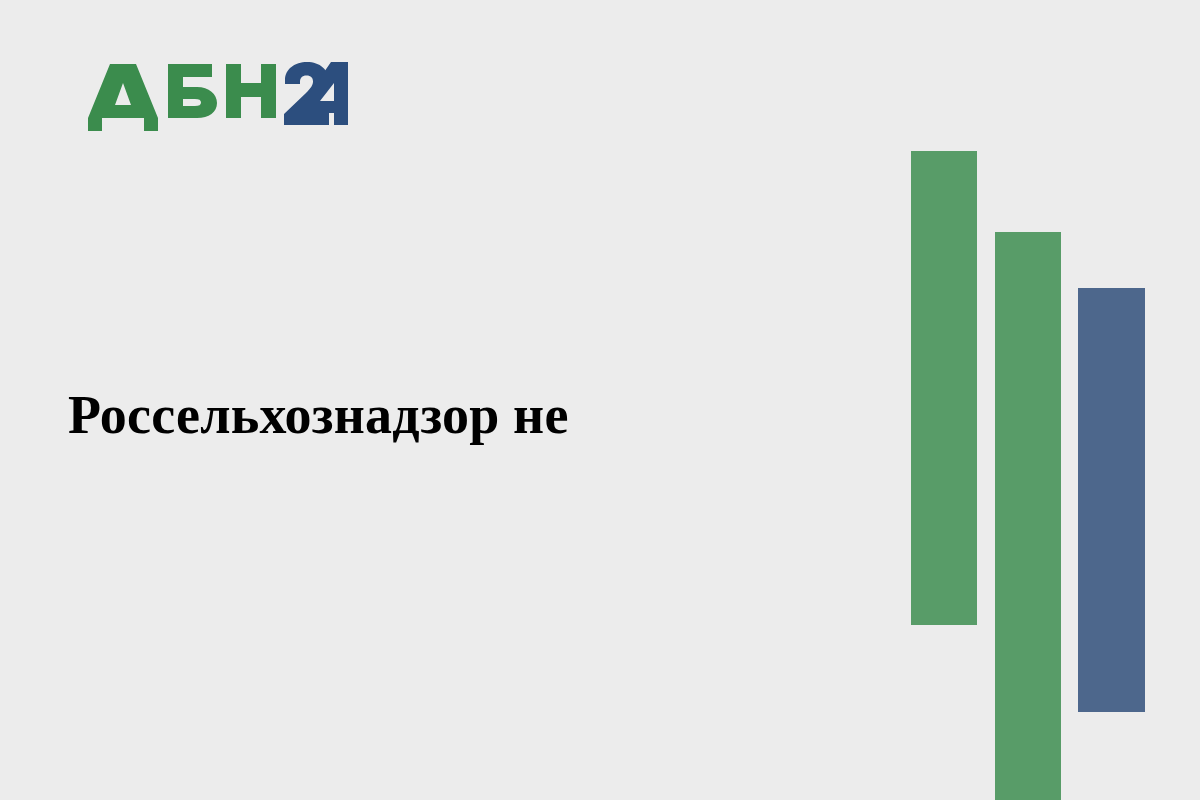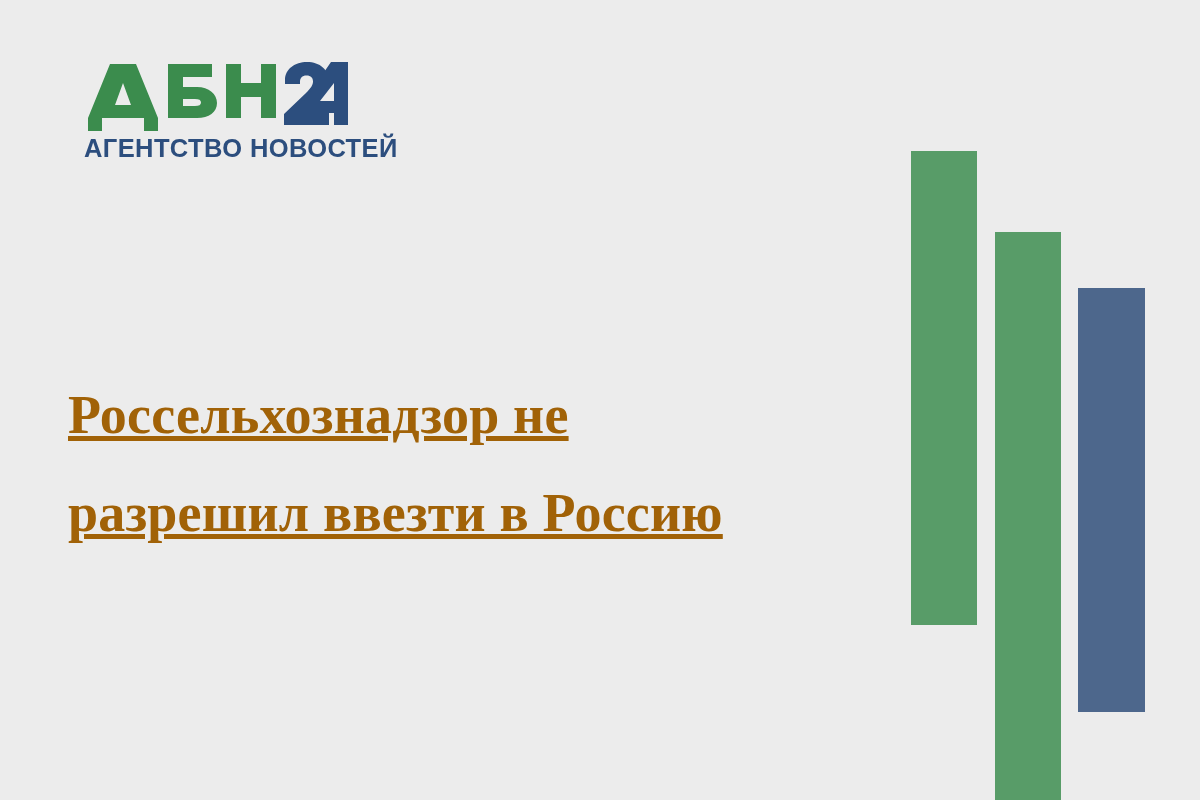--- a/index.html
+++ b/index.html
@@ -98,21 +98,19 @@
                L177 37 L157 37 L157 58 L142 58 Z" fill="#3b8c4d"></path>
 
       <path d="M201 20 C201 9 211 2 223 2 C236 2 245 10 245 21
                C245 29 241 34 233 41 L220 52 L245 52 L245 65 L200 65 L200 54
                L222 33 C227 28 229 25 229 21.5 C229 18 227 15.5 222.5 15.5
                C218 15.5 216 18 216 22 L216 24 L201 24 Z" fill="#2c4e7e"></path>
 
       <path d="M252 2 L266 2 L266 65 L252 65 L252 53 L222 53 L222 41 L249 2 Z
                M252 23 L238 41 L252 41 Z" fill="#2c4e7e" transform="translate(-2,0)"></path>
     </svg>
-    <span id="logo-tagline" style="color: rgb(44, 78, 126);">АГЕНТСТВО НОВОСТЕЙ</span>
   </div>
 
-  <h1 id="headline" style="color: #a16207; text-decoration: underline;">
+  <h1 id="headline" style="color: #000000;">
     <span class="hl-line">Россельхознадзор не</span>
-    <span class="hl-line">разрешил ввезти в Россию</span>
   </h1>
 
 </div>
 
 </body></html>

